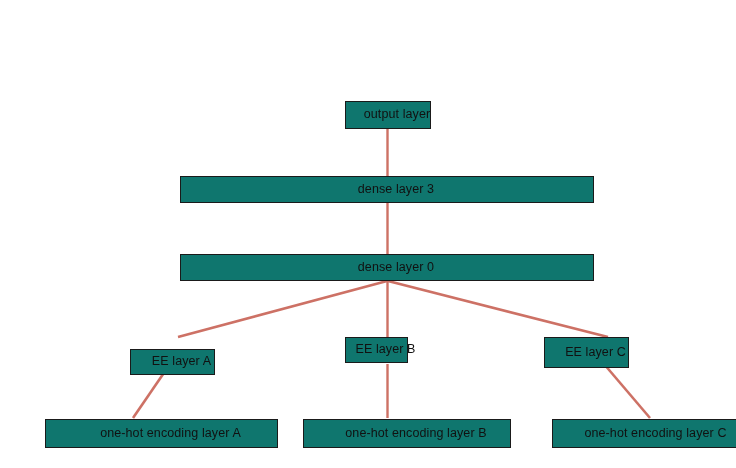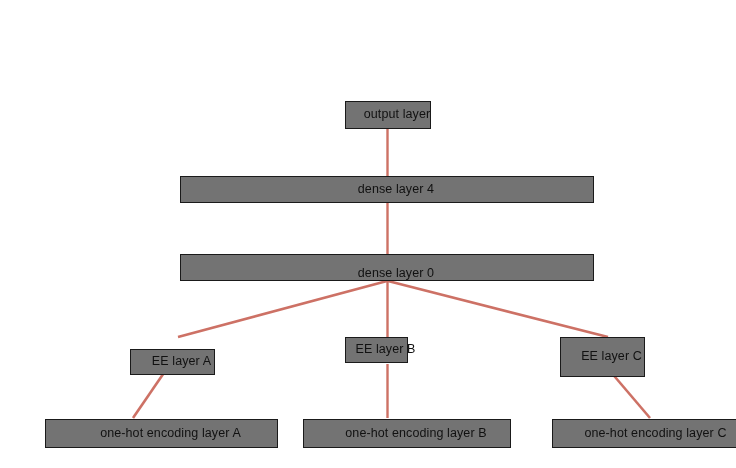--- a/index.html
+++ b/index.html
@@ -23,44 +23,44 @@
     left: 0;
     top: 0;
     width: 736px;
     height: 468px;
     pointer-events: none;
   }
   .node-box {
     position: absolute;
     box-sizing: border-box;
     border: 1.6px solid #1a1a1a;
-    background: #737373;
+    background: #0f766e;
     display: flex;
     align-items: center;
     justify-content: center;
     color: #111111;
     font-size: 12.5px;
     line-height: 1;
     letter-spacing: 0.1px;
     white-space: nowrap;
     z-index: 2;
     padding-left: 18px;
   }
   .node-label {
     display: block;
     padding-bottom: 1px;
   }
 
   
   #node-output        { left: 345px; top: 101px; width: 86px;  height: 28px; }
   #node-dense1        { left: 180px; top: 176px; width: 414px; height: 27px; }
-  #node-dense0        { left: 180px; top: 254px; width: 414px; height: 27px; align-items: flex-end; }
+  #node-dense0        { left: 180px; top: 254px; width: 414px; height: 27px; }
   #node-ee-a          { left: 130px; top: 337px; width: 85px;  height: 26px; }
   #node-ee-b          { left: 345px; top: 337px; width: 63px;  height: 26px; text-align: right; }
-  #node-ee-c          { left: 560px; top: 337px; width: 85px;  height: 40px; }
+  #node-ee-c          { left: 544px; top: 337px; width: 85px;  height: 31px; }
   #node-onehot-a      { left: 45px;  top: 419px; width: 233px; height: 29px; }
   #node-onehot-b      { left: 303px; top: 419px; width: 208px; height: 29px; }
   #node-onehot-c      { left: 532px; top: 419px; width: 189px; height: 29px; margin-left: 20px; }
 </style>
 </head>
 <body>
 
 <div id="diagram-root">
 
   <svg id="edge-layer" width="736" height="468" viewBox="0 0 736 468">
@@ -80,21 +80,21 @@
     <line x1="387.5" y1="418" x2="387.5" y2="364" stroke="#cd7165" stroke-width="2.4"></line>
 
     <line x1="650" y1="418" x2="604" y2="364" stroke="#cd7165" stroke-width="2.6"></line>
   </svg>
 
   <div class="node-box" id="node-output" style="border-color: rgb(26, 26, 26);">
     <span class="node-label">output layer</span>
   </div>
 
   <div class="node-box" id="node-dense1" style="border-color: rgb(26, 26, 26);">
-    <span class="node-label">dense layer 4</span>
+    <span class="node-label">dense layer 3</span>
   </div>
 
   <div class="node-box" id="node-dense0" style="border-color: rgb(26, 26, 26);">
     <span class="node-label">dense layer 0</span>
   </div>
 
   <div class="node-box" id="node-ee-a" style="border-color: rgb(26, 26, 26); margin-top: 12px;">
     <span class="node-label">EE layer A</span>
   </div>
 

